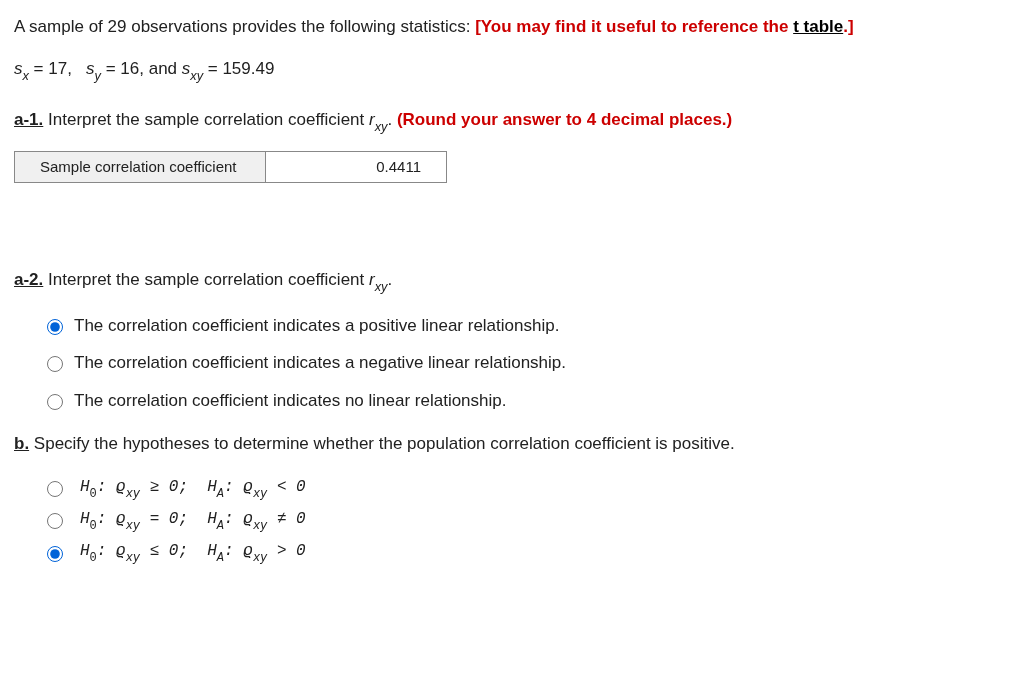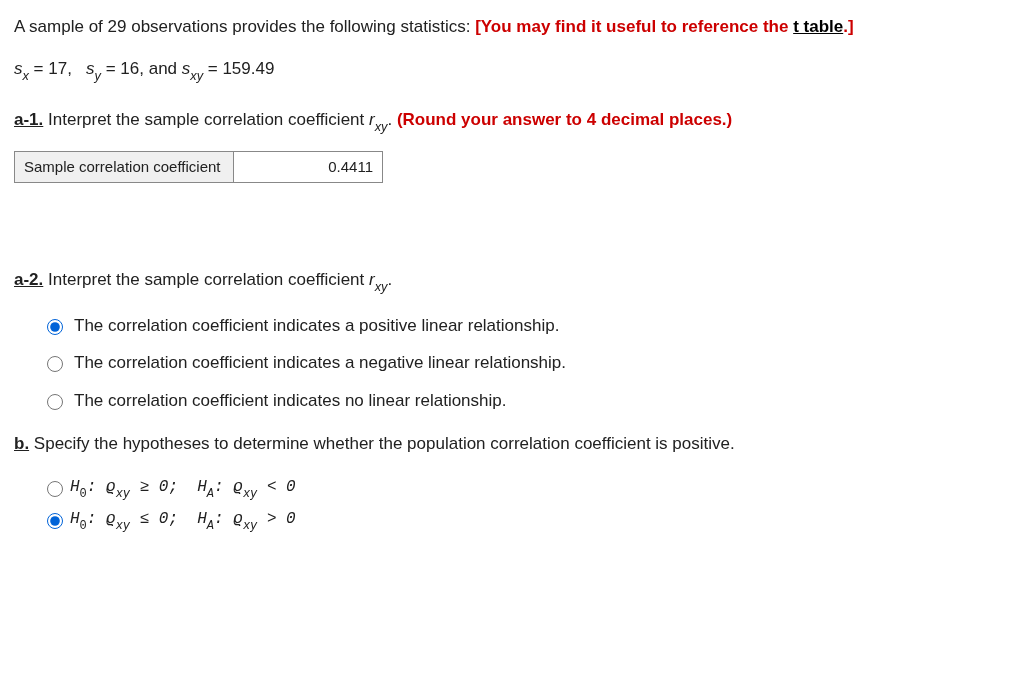--- a/index.html
+++ b/index.html
@@ -18,21 +18,21 @@
   .sub { font-style: italic; vertical-align: sub; font-size: 0.75em; position: relative; top: 2px; }
   .italic { font-style: italic; }
   .para { margin: 4px 0 16px 0; }
   .stats-line { margin: 0 0 24px 0; }
   .table {
     border-collapse: collapse;
     margin: 14px 0 0 0;
   }
   .table td {
     border: 1px solid #888;
-    padding: 4px 9px;
+    padding: 4px 25px;
     font-size: 15px;
   }
   .label-cell {
     background: #f0f0f0;
     width: 200px;
   }
   .value-cell {
     text-align: right;
     width: 130px;
   }
@@ -49,21 +49,21 @@
     width: 16px;
     height: 16px;
     accent-color: #0063d8;
   }
   .hyp-group {
     margin: 18px 0 0 28px;
   }
   .hyp-row {
     display: flex;
     align-items: center;
-    gap: 4px;
+    gap: 14px;
     margin: 6px 0;
     font-family: "Courier New", monospace;
     font-style: italic;
     font-size: 16px;
   }
   .hyp-row input[type=radio] {
     width: 16px;
     height: 16px;
     accent-color: #0063d8;
   }
@@ -122,16 +122,20 @@
 <div class="para">
   <span class="bold">b.</span><span> Specify the hypotheses to determine whether the population correlation coefficient is positive.</span>
 </div>
 
 <div class="hyp-group">
   <div class="hyp-row">
     <input type="radio" name="b" style="">
     <span>H<span class="sub non-italic">0</span>: ϱ<span class="sub">xy</span> <span class="non-italic">≥</span> 0; &nbsp;H<span class="sub">A</span>: ϱ<span class="sub">xy</span> <span class="non-italic">&lt;</span> 0</span>
   </div>
   <div class="hyp-row">
+    <input type="radio" name="b" style="">
+    <span>H<span class="sub non-italic">0</span>: ϱ<span class="sub">xy</span> <span class="non-italic">=</span> 0; &nbsp;H<span class="sub">A</span>: ϱ<span class="sub">xy</span> <span class="non-italic">≠</span> 0</span>
+  </div>
+  <div class="hyp-row">
     <input type="radio" name="b" checked="" style="">
     <span>H<span class="sub non-italic">0</span>: ϱ<span class="sub">xy</span> <span class="non-italic">≤</span> 0; &nbsp;H<span class="sub">A</span>: ϱ<span class="sub">xy</span> <span class="non-italic">&gt;</span> 0</span>
   </div>
 </div>
 
 </body></html>

